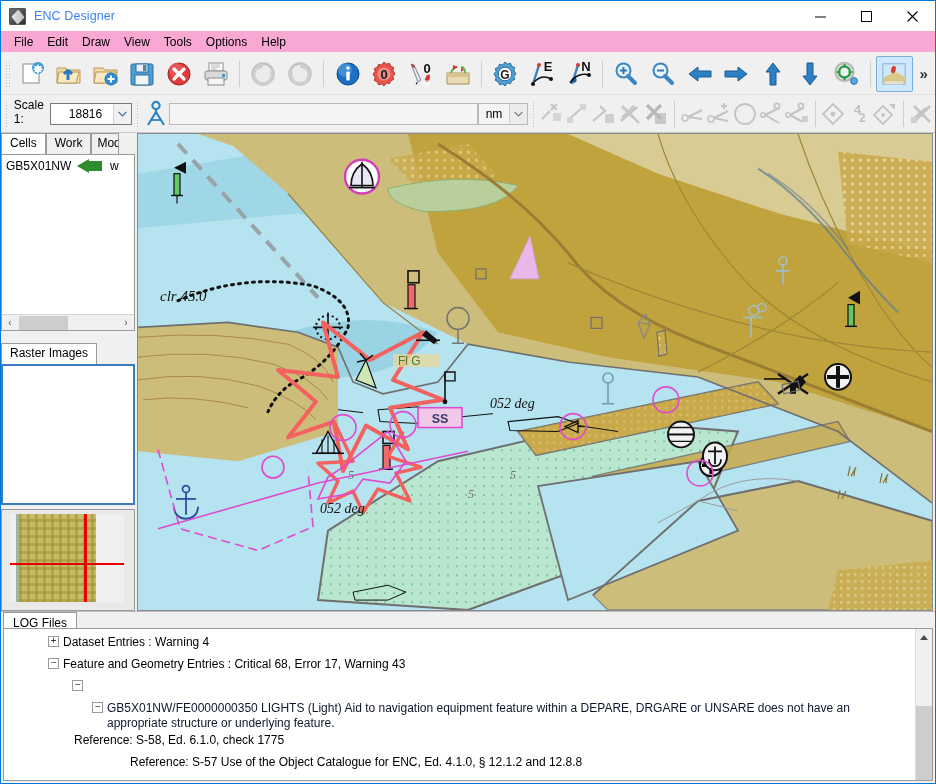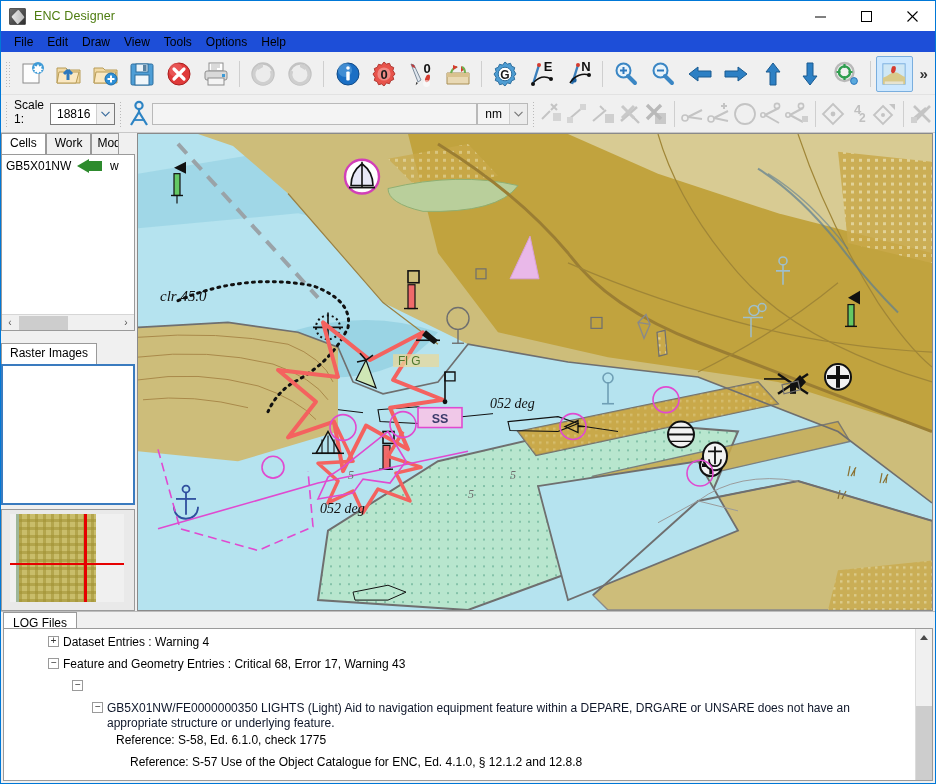--- a/index.html
+++ b/index.html
@@ -23,30 +23,30 @@
   .title-ico {
     width:17px; height:17px; margin-left:8px; margin-right:8px;
     background:linear-gradient(135deg,#6f6f6f 0%,#4a4a4a 60%,#2e2e2e 100%);
     border:1px solid #555; position:relative; border-radius:1px;
   }
   .title-ico:after{
     content:""; position:absolute; left:3px; top:3px; width:10px; height:10px;
     background:linear-gradient(135deg,#e8e8e8 0%,#b9b9b9 100%);
     transform:rotate(-45deg) skew(-6deg,0deg); border-radius:1px;
   }
-  .title-text { font-size:12.5px; color:#4d7c0f; letter-spacing:.1px; }
+  .title-text { font-size:12.5px; color:#3b82f6; letter-spacing:.1px; }
   .wbtns { position:absolute; right:0; top:0; height:30px; display:flex; }
   .wbtn {
     width:46px; height:30px; display:flex; align-items:center; justify-content:center;
     font-size:13px; color:#000; background:transparent;
   }
   .wbtn svg{ display:block; }
   
   .menubar {
-    height:22px; min-height:22px; background:#1d4ed8;
+    height:22px; min-height:22px; background:#f9a8d4;
     display:flex; align-items:center; padding-left:6px;
     border-bottom:1px solid #f0f0f0;
   }
   .menu-item { padding:2px 7px; font-size:12px; color:#000; }
   
   .toolbar {
     background:#f0f0f0; display:flex; align-items:center;
     border-bottom:1px solid #e2e2e2;
   }
   .tb1 { height:42px; min-height:42px; }
@@ -62,21 +62,21 @@
   }
   .tb2 .tbtn{ height:32px; width:36px; }
   .tbtn.sel{ background:#cde8ff; border:1px solid #7aaede; border-radius:2px; }
   .sep { width:1px; height:26px; background:#cfcfcf; margin:0 5px; }
   .chev { font-size:15px; color:#333; padding:0 7px; font-weight:bold;}
   .lbl-scale{ font-size:12px; margin:0 6px 4px 2px; }
   .combo {
     height:22px; border:1px solid #7a7a7a; background:#fff;
     display:flex; align-items:center; font-size:12px;
   }
-  .combo .cval{ padding:0 6px; flex:1; white-space:nowrap; overflow:hidden;}
+  .combo .cval{ padding:0 18px; flex:1; white-space:nowrap; overflow:hidden;}
   .combo .carr{
     width:18px; height:20px; border-left:1px solid #cfcfcf; background:#f0f0f0;
     display:flex; align-items:center; justify-content:center;
   }
   .txtfield{
     height:22px; border:1px solid #b9b9b9; background:#f4f4f4; width:490px;
   }
   .unit{
     height:22px; border:1px solid #b9b9b9; background:#f4f4f4;
     display:flex; align-items:center; font-size:12px;
@@ -869,21 +869,21 @@
 
         <div class="lrow" style="padding-left:68px;">
           <span class="pm">−</span>
         </div>
 
         <div class="lrow tall" style="padding-left:88px;padding-right:18px;">
           <span class="pm">−</span>
           <span class="ltext red" style="line-height:15px;">GB5X01NW/FE0000000350 LIGHTS (Light) Aid to navigation equipment feature within a DEPARE, DRGARE or UNSARE does not have an appropriate structure or underlying feature.</span>
         </div>
 
-        <div class="lrow" style="padding-left:98px;">
+        <div class="lrow" style="padding-left:56px;">
           <span class="dots"></span>
           <span class="ltext">Reference: S-58, Ed. 6.1.0, check 1775</span>
         </div>
 
         <div class="lrow" style="padding-left:112px;">
           <span class="dots"></span>
           <span class="ltext">Reference: S-57 Use of the Object Catalogue for ENC, Ed. 4.1.0, § 12.1.2 and 12.8.8</span>
         </div>
 
       </div>

